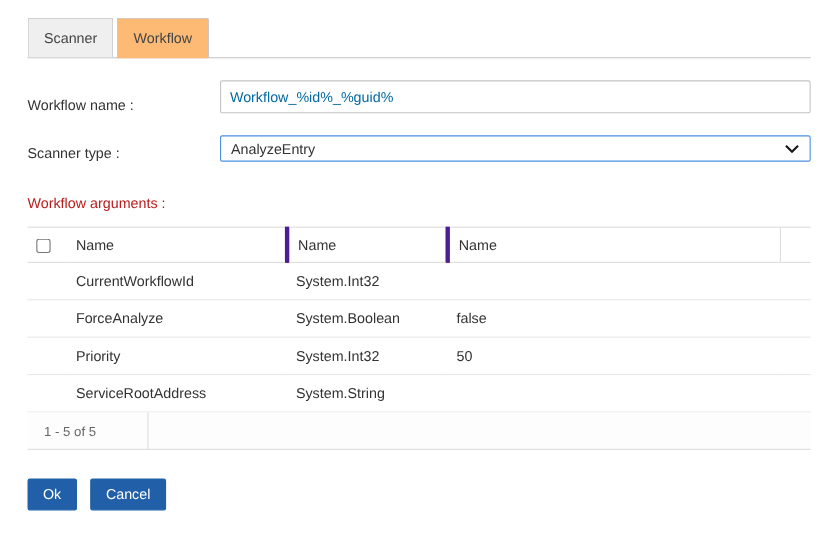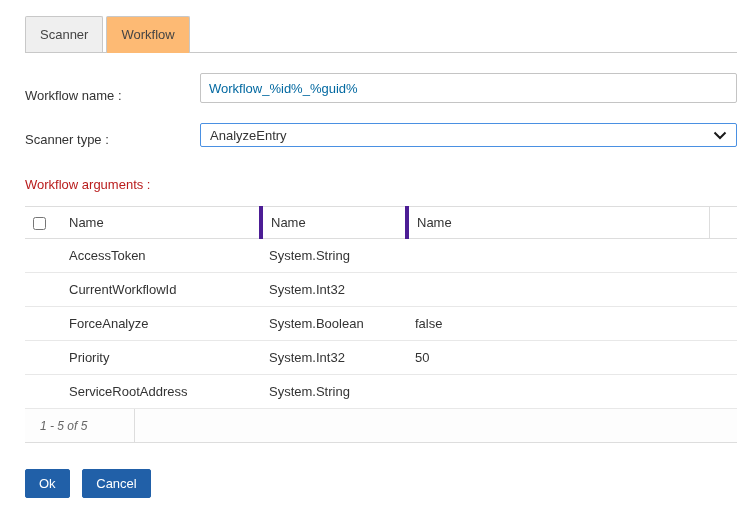--- a/index.html
+++ b/index.html
@@ -56,21 +56,21 @@
   .col-name  { width: 200px; }
   .col-type  { width: 146px; }
   .col-filler{ width: 28px; }
   th.col-name, th.col-type { border-right: 4px solid #4c1d95; }
   th.col-filler { border-left: 1px solid #ddd; }
   .grid input[type="checkbox"] { width: 13px; height: 13px; margin: 0; vertical-align: middle; }
 
   
   .pager {
     height: 34px; border-bottom: 1px solid #ddd; background: #fdfdfd;
-    display: flex; align-items: center; font-style: italic;
+    display: flex; align-items: center;
   }
   .pager-info {
     color: #666; font-size: 12px; padding: 0 15px; min-width: 110px;
     height: 100%; display: flex; align-items: center;
     border-right: 1px solid #ddd;
   }
 
   
   .actions { margin-top: 26px; }
   .btn {
@@ -117,27 +117,20 @@
         </th>
         <th class="col-name">Name</th>
         <th class="col-type">Name</th>
         <th class="col-value">Name</th>
         <th class="col-filler"></th>
       </tr>
     </thead>
     <tbody>
         <tr>
           <td class="col-check"></td>
-          <td class="col-name">AccessToken</td>
-          <td class="col-type">System.String</td>
-          <td class="col-value"></td>
-          <td class="col-filler"></td>
-        </tr>
-        <tr>
-          <td class="col-check"></td>
           <td class="col-name">CurrentWorkflowId</td>
           <td class="col-type">System.Int32</td>
           <td class="col-value"></td>
           <td class="col-filler"></td>
         </tr>
         <tr>
           <td class="col-check"></td>
           <td class="col-name">ForceAnalyze</td>
           <td class="col-type">System.Boolean</td>
           <td class="col-value">false</td>

